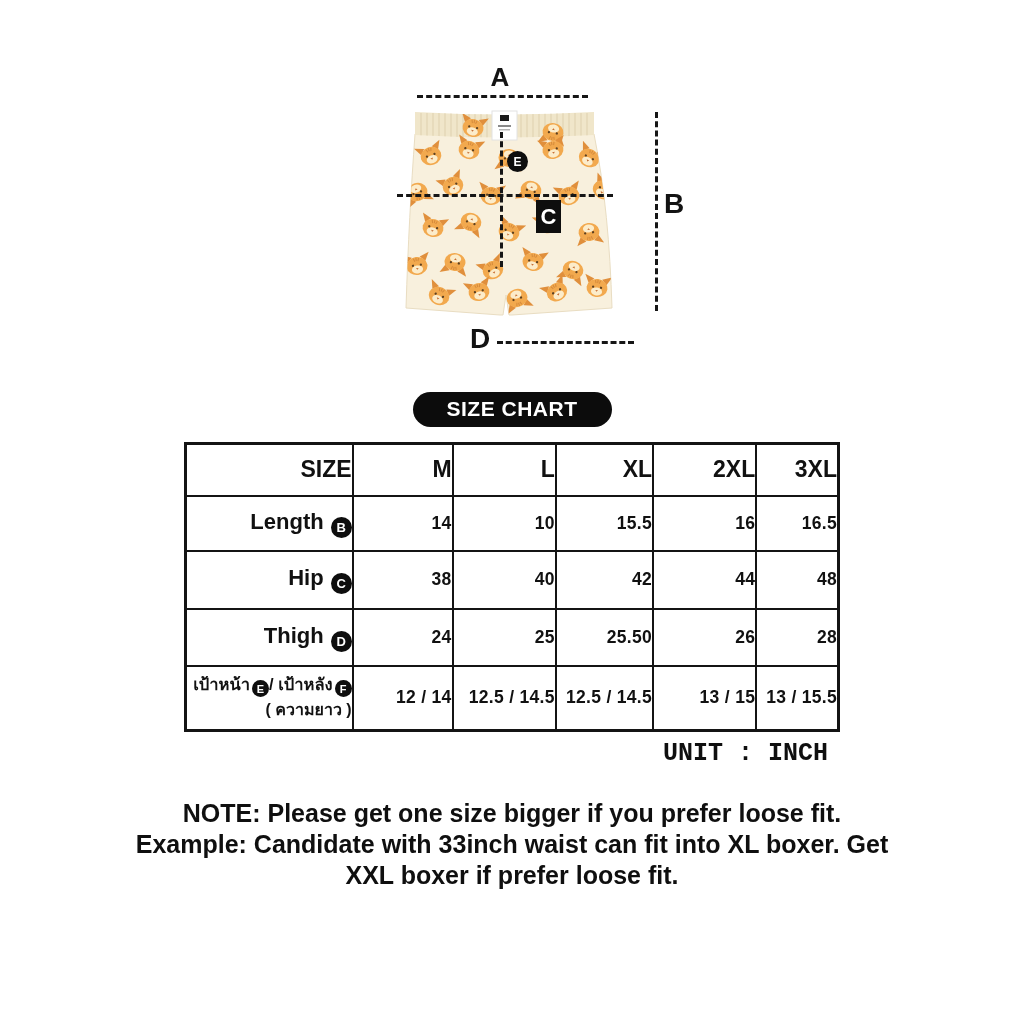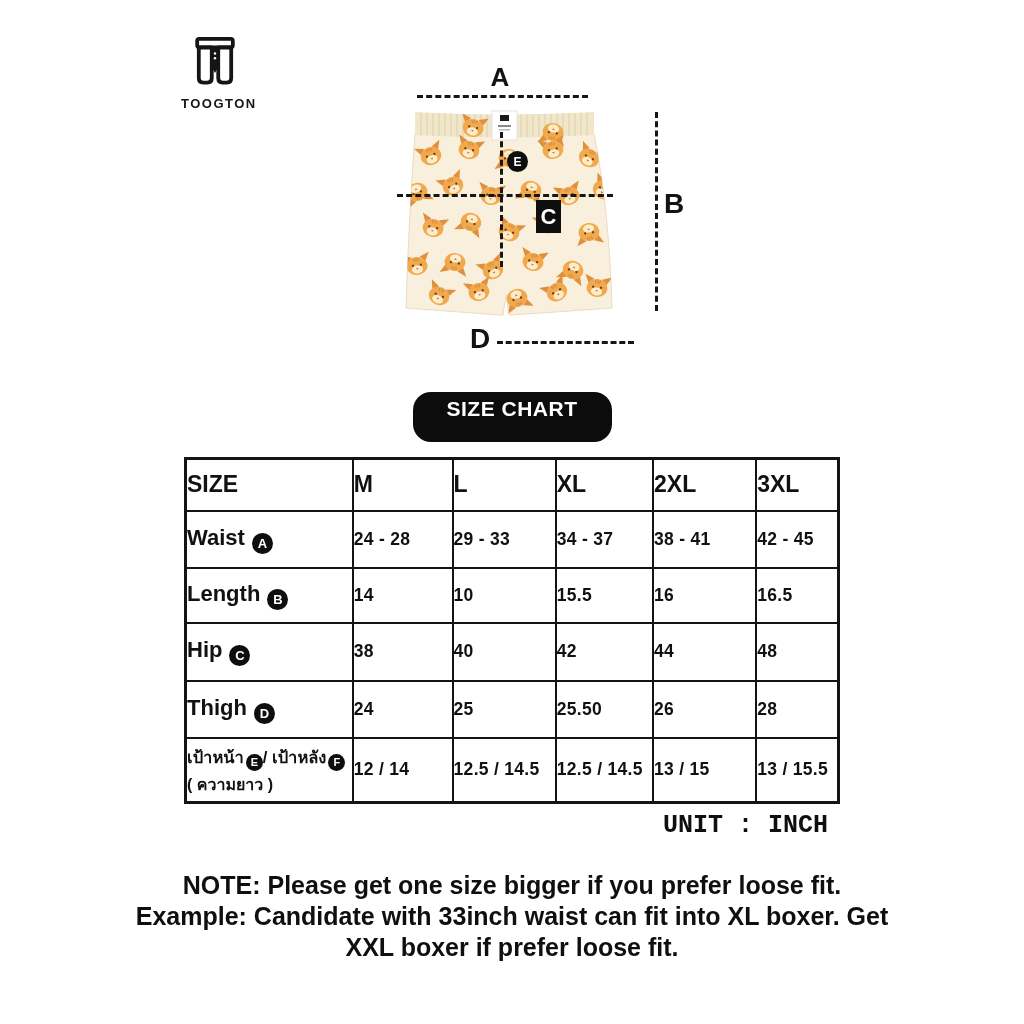--- a/index.html
+++ b/index.html
@@ -27,63 +27,51 @@
   .badge-c { left:536px; top:200px; width:25px; height:33px; background:#0e0e0e; color:#fff;
              display:flex; align-items:center; justify-content:center; font-size:22px; font-weight:700; }
   .badge-e { left:507px; top:151px; width:21px; height:21px; border-radius:50%; background:#0e0e0e; color:#fff;
              display:flex; align-items:center; justify-content:center; font-size:12px; font-weight:700; }
 
   
   .content { position:absolute; left:0; top:379px; width:100%; text-align:center; }
   .title { font-size:38px; line-height:46px; font-weight:700; letter-spacing:0.5px; color:#1b1b1b; }
   .pill-row { margin-top:13px; }
   .pill { display:inline-block; background:#0c0c0c; color:#fff; border-radius:18px;
-          padding:6px 34px 23px; font-size:21px; font-weight:700; letter-spacing:0.5px; line-height:21px; }
+          padding:6px 34px 8px; font-size:21px; font-weight:700; letter-spacing:0.5px; line-height:21px; }
 
   .table-wrap { width:656px; margin:15px auto 0; text-align:center; }
   table.size-table { border-collapse:collapse; width:656px; table-layout:fixed; }
-  table.size-table th, table.size-table td { border:2.5px solid #141414; text-align:left; vertical-align:middle; }
+  table.size-table th, table.size-table td { border:2.5px solid #141414; text-align:right; vertical-align:middle; }
   table.size-table { border:3px solid #141414; }
   tr.hdr    { height:52px; }
   tr.r-data { height:57px; }
   tr.r-last { height:65px; }
   .col-head { font-size:23px; font-weight:700; }
   .row-label { font-size:22px; font-weight:700; }
   .cell-val { font-size:17.5px; font-weight:600; letter-spacing:0.3px; }
   .tb-badge { display:inline-flex; width:21px; height:21px; border-radius:50%; background:#0e0e0e; color:#fff;
               font-size:13px; font-weight:700; align-items:center; justify-content:center;
               margin-left:7px; vertical-align:-3px; }
   .tb-badge.sm { width:17px; height:17px; font-size:11px; margin-left:2px; vertical-align:-3px; }
-  .thai-label { font-size:16.5px; font-weight:700; line-height:30px; }
+  .thai-label { font-size:16.5px; font-weight:700; line-height:20px; }
   .thai-sub { font-size:16px; font-weight:600; }
 
   .unit { margin-top:7px; padding-right:12px; text-align:right; font-size:25px; font-weight:700; color:#0f0f0f;font-family:Liberation Mono, monospace; }
 
   .note { margin-top:30px; }
   .note p { font-size:25px; line-height:31px; color:#0f0f0f; }
   .note .n1 { font-weight:700; }
   .note .n2 { font-weight:600; max-width:790px; margin:0 auto; }
 </style>
 </head>
 <body>
 
 <div class="page">
 
-  <div class="brand">
-    <svg width="54" height="54" viewBox="0 0 100 96" aria-hidden="true">
-      <rect x="17" y="7" width="66" height="16" rx="4" fill="#fff" stroke="#151515" stroke-width="7"></rect>
-      <path d="M20,23 H44 V80 Q44,88 36,88 H28 Q20,88 20,80 Z" fill="#fff" stroke="#151515" stroke-width="7" stroke-linejoin="round"></path>
-      <path d="M56,23 H80 V80 Q80,88 72,88 H64 Q56,88 56,80 Z" fill="#fff" stroke="#151515" stroke-width="7" stroke-linejoin="round"></path>
-      <rect x="45" y="23" width="10" height="38" fill="#151515"></rect>
-      <path d="M45,61 H55 L50,70 Z" fill="#151515"></path>
-      <circle cx="50" cy="34" r="2.3" fill="#fff"></circle>
-      <circle cx="50" cy="43" r="2.3" fill="#fff"></circle>
-    </svg>
-    <div class="brand-name">TOOGTON</div>
-  </div>
 
   <svg class="shorts-svg" viewBox="0 0 212 215" aria-hidden="true">
     <defs>
       <g id="cat">
         <path d="M-9,-4 L-13.5,-12.5 L-4,-9 Z" fill="#e08f3c"></path>
         <path d="M9,-4 L13.5,-12.5 L4,-9 Z" fill="#e08f3c"></path>
         <ellipse rx="10.5" ry="9" fill="#f2a94e"></ellipse>
         <ellipse cy="3.5" rx="5.6" ry="4" fill="#fcecca"></ellipse>
         <path d="M-2.6,-7.6 L-1.6,-4.6 M0,-8.2 L0,-5 M2.6,-7.6 L1.6,-4.6" stroke="#d78c3c" stroke-width="1.1" fill="none"></path>
         <circle cx="-4" cy="-0.8" r="1.15" fill="#5c4020"></circle>
@@ -175,28 +163,20 @@
         </colgroup>
         <tbody>
             <tr class="hdr">
           <th class="col-head">SIZE</th>
           <th class="col-head">M</th>
           <th class="col-head">L</th>
           <th class="col-head">XL</th>
           <th class="col-head">2XL</th>
           <th class="col-head">3XL</th>
         </tr>
-        <tr class="r-data">
-          <td><span class="row-label">Waist</span><span class="tb-badge">A</span></td>
-          <td class="cell-val">24 - 28</td>
-          <td class="cell-val">29 - 33</td>
-          <td class="cell-val">34 - 37</td>
-          <td class="cell-val">38 - 41</td>
-          <td class="cell-val">42 - 45</td>
-        </tr>
         <tr class="r-data" style="height:55px">
           <td><span class="row-label">Length</span><span class="tb-badge">B</span></td>
           <td class="cell-val">14</td>
           <td class="cell-val">10</td>
           <td class="cell-val">15.5</td>
           <td class="cell-val">16</td>
           <td class="cell-val">16.5</td>
         </tr>
         <tr class="r-data" style="height:58px">
           <td><span class="row-label">Hip</span><span class="tb-badge">C</span></td>

